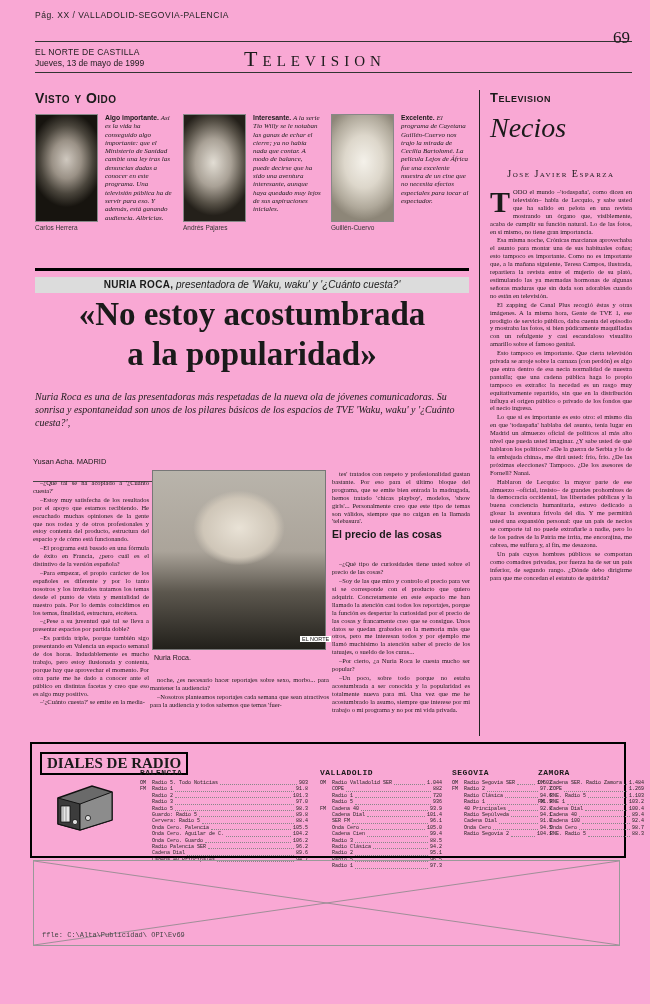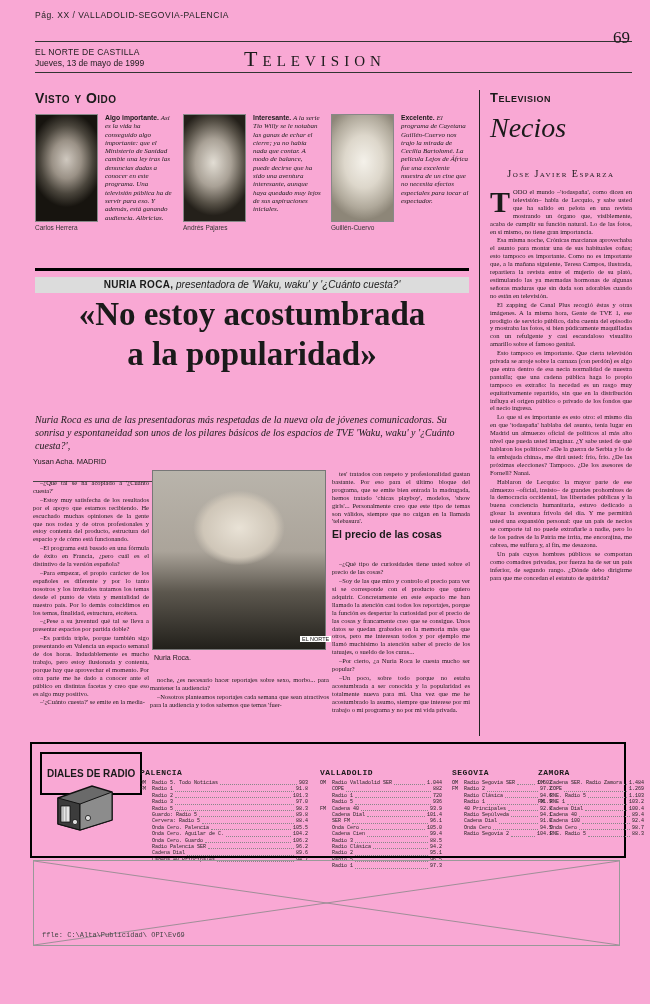--- a/index.html
+++ b/index.html
@@ -30,21 +30,21 @@
   .vyo-text i{font-style:italic;margin-top:12px;}
   
   .thick-rule{left:35px;top:268px;width:434px;height:3px;background:#000;position:absolute;}
   .kicker{left:35px;top:277px;width:434px;height:16px;background:#dcdcdc;text-align:center;
           font-size:10px;line-height:16px;}
   .kicker b{letter-spacing:.3px;}
   .kicker i{font-style:italic;}
   .headline{left:35px;top:294px;width:434px;text-align:center;font-size:33px;line-height:40px;
             font-weight:600;white-space:pre-line;}
   .deck{left:35px;top:390px;width:434px;display:flex;gap:16px;font-style:italic;font-size:10px;line-height:13px;}
-  .deck div{flex:1;margin-top:23px;}
+  .deck div{flex:1;}
   .byline{left:33px;top:457px;font-size:7.5px;border-bottom:1px solid #444;padding-bottom:15px;width:122px;}
   .col{position:absolute;font-size:6.5px;line-height:7.9px;text-align:justify;overflow:hidden;}
   .col p{margin:0 0 1px;text-indent:7px;}
   .col-left{left:33px;top:479px;width:116px;height:256px;}
   .col-mid{left:150px;top:676px;width:179px;height:60px;}
   .col-right{left:332px;top:470px;width:138px;height:272px;}
   .subhead{font-family:"Liberation Sans",sans-serif;font-weight:bold;font-size:10.5px;
            text-indent:0 !important;margin:6px 0 21px !important;text-align:left;}
   .main-photo{left:152px;top:470px;width:172px;height:178px;border:1px solid #777;
       background:
@@ -55,22 +55,22 @@
                 background:#fff;padding:0 2px;}
   
   .vrule{left:479px;top:90px;width:1px;height:646px;background:#222;position:absolute;}
   .tele-title{left:490px;top:90px;font-size:13px;font-weight:bold;letter-spacing:.5px;}
   .tele-head{left:490px;top:112px;width:142px;text-align:left;font-style:italic;font-size:28px;}
   .tele-author{left:490px;top:168px;width:142px;text-align:center;font-size:10px;letter-spacing:1.5px;}
   .tele-body{left:490px;top:188px;width:142px;height:552px;}
   .dc{float:left;font-size:30px;line-height:24px;padding:2px 3px 0 0;font-weight:bold;}
   
   .radio-box{left:30px;top:742px;width:592px;height:112px;border:2px solid #000;position:absolute;}
-  .radio-label{position:absolute;left:8px;top:8px;border:2px solid #000;padding:14px 5px;
-               font-family:Liberation Sans, sans-serif;font-weight:bold;font-size:10px;}
+  .radio-label{position:absolute;left:8px;top:8px;border:2px solid #000;padding:1px 5px;
+               font-family:Liberation Serif, serif;font-weight:bold;font-size:15px;}
   .radio-icon{position:absolute;left:16px;top:34px;}
   .dial-col{position:absolute;top:24px;font-family:Liberation Mono, monospace;}
   .dial-col h4{margin:0 0 3px;font-size:8px;letter-spacing:.5px;font-weight:bold;}
   .dial-rows{display:block;}
   .dial-row{display:flex;align-items:flex-end;font-size:5px;line-height:6.4px;color:#222;}
   .dial-b{width:12px;flex:none;}
   .dial-s{white-space:nowrap;}
   .dial-dots{flex:1;border-bottom:1px dotted #888;margin:0 2px 1px;}
   .dial-f{flex:none;}
   .c-pal{left:108px;width:168px;}

